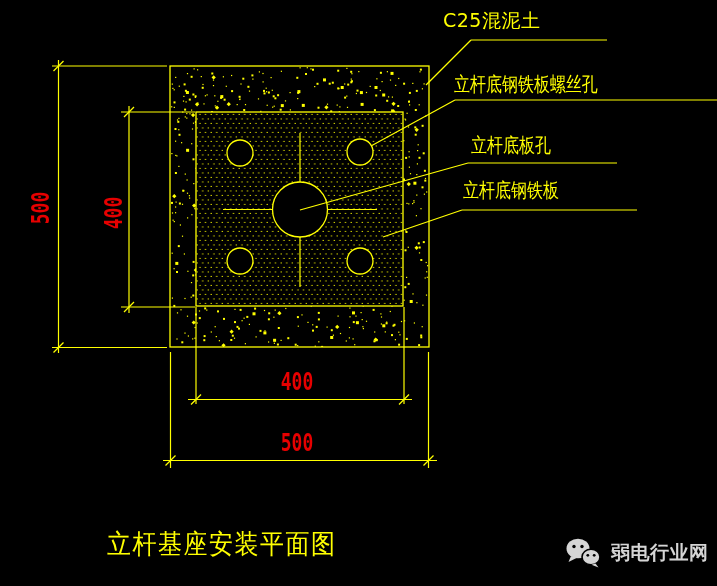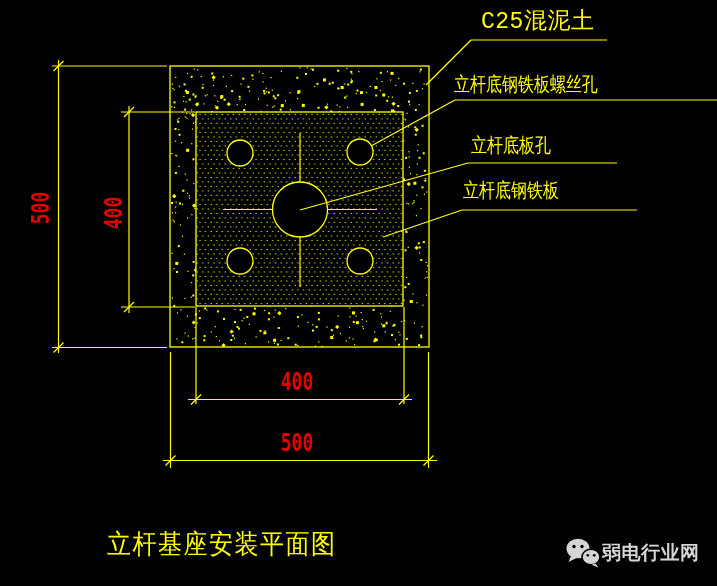--- a/index.html
+++ b/index.html
@@ -12,41 +12,41 @@
   .stage{
     position:relative;width:717px;height:586px;background:var(--bg);
     overflow:hidden;font-family:"DejaVu Sans",sans-serif;
   }
   .stage svg.linework{position:absolute;left:0;top:0;}
   .label{
     position:absolute;color:var(--line);white-space:nowrap;
     font-family:"DejaVu Sans",sans-serif;line-height:1.1;
     transform-origin:top left;
   }
-  .label.c25{left:481px;top:10px;font-size:23px;letter-spacing:0.5px;font-family:Liberation Mono, monospace;}
+  .label.c25{left:443px;top:10px;font-size:19px;letter-spacing:0.5px;}
   .label.screw{left:454px;top:73px;font-size:17px;transform:scale(0.94,1.18);}
   .label.phole{left:471px;top:134px;font-size:17px;transform:scale(0.94,1.18);}
   .label.plate{left:463px;top:179px;font-size:17px;transform:scale(0.94,1.18);}
   .dim{
     position:absolute;color:var(--dim);white-space:nowrap;
     font-family:"DejaVu Sans Mono",monospace;font-size:25px;font-weight:bold;
   }
   .dim.h{transform:translate(-50%,-50%) scaleX(0.72);}
   .dim.v{transform:translate(-50%,-50%) rotate(-90deg) scaleX(0.72);}
   .dim.left-outer{left:40px;top:208px;}
   .dim.left-inner{left:113px;top:213px;}
   .dim.bottom-inner{left:297px;top:381px;}
   .dim.bottom-outer{left:297px;top:442px;}
   .title{
     position:absolute;left:107px;top:526px;color:var(--line);
     font-size:24px;letter-spacing:1.5px;white-space:nowrap;
     transform-origin:top left;transform:scaleY(1.12);
   }
   .watermark{
-    position:absolute;left:564px;top:537px;display:flex;align-items:center;gap:0;
+    position:absolute;left:564px;top:537px;display:flex;align-items:center;gap:9px;
   }
   .watermark .wm-text{
     color:var(--wm);font-size:19px;letter-spacing:0.5px;white-space:nowrap;
     font-weight:bold;
   }
 </style>
 </head>
 <body>
 
 <div class="stage">

